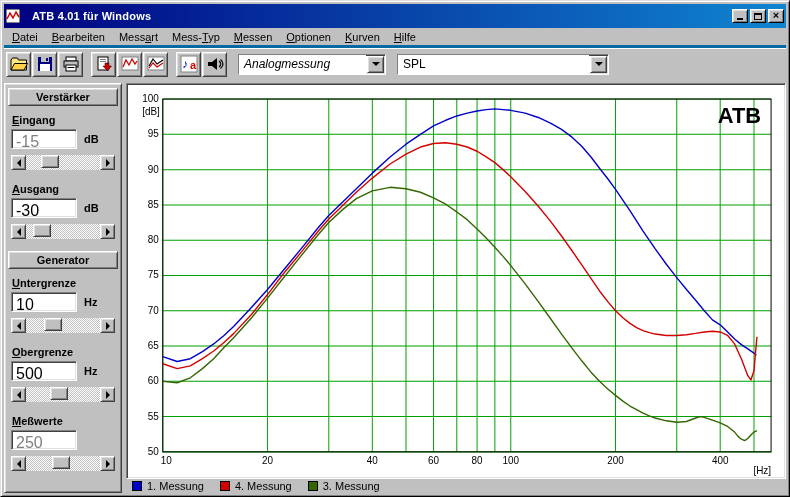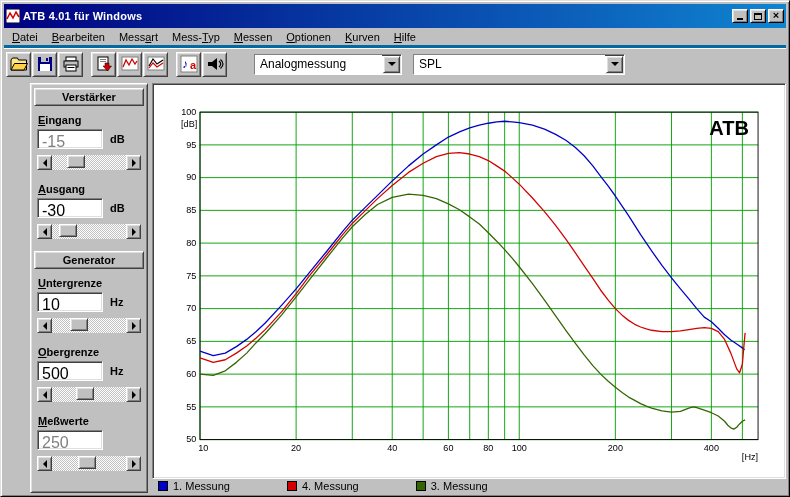--- a/index.html
+++ b/index.html
@@ -7,21 +7,21 @@
   body { font-family:"Liberation Sans", sans-serif; font-size:11px; color:#000; }
 
   .window { width:790px; height:497px; background:#c0c0c0;
     border-top:1px solid #dfdfdf; border-left:1px solid #dfdfdf;
     border-right:1px solid #000; border-bottom:1px solid #000;
     box-shadow: inset 1px 1px 0 #fff, inset -1px -1px 0 #808080;
     padding:3px; display:flex; flex-direction:column; }
 
   
   .titlebar { height:18px; flex:0 0 18px; background:linear-gradient(90deg,#000080,#1084d0);
-    display:flex; align-items:center; padding:12px 2px; gap:3px; }
+    display:flex; align-items:center; padding:12px 2px; gap:12px; }
   .title-text { color:#fff; font-weight:bold; flex:1; letter-spacing:.2px; }
   .app-icon { width:14px; height:14px; display:inline-flex; }
   .tb-btns { display:flex; gap:2px; }
   .tb-btn { width:16px; height:14px; background:#c0c0c0; position:relative; cursor:pointer;
     border:1px solid; border-color:#fff #000 #000 #fff;
     box-shadow: inset 1px 1px 0 #dfdfdf, inset -1px -1px 0 #808080;
     display:flex; align-items:center; justify-content:center; padding:0; font-size:9px; line-height:1; }
   .glyph-min { width:6px; height:2px; background:#000; margin-top:6px; }
   .glyph-max { width:8px; height:7px; border:1px solid #000; border-top-width:2px; }
   .glyph-close { font-weight:bold; font-size:11px; margin-top:-1px; }
@@ -35,37 +35,37 @@
   .toolbar { height:31px; flex:0 0 31px; display:flex; align-items:center; gap:1px;
     padding:2px 2px; border-top:1px solid #fff; }
   .tool-btn { width:25px; height:25px; background:#c0c0c0;
     border:1px solid; border-color:#fff #404040 #404040 #fff;
     box-shadow: inset 1px 1px 0 #dfdfdf, inset -1px -1px 0 #808080;
     display:flex; align-items:center; justify-content:center; padding:0; cursor:pointer; }
   .tool-gap { width:6px; }
   .combo { height:21px; background:#fff; display:flex; align-items:stretch;
     border:1px solid; border-color:#808080 #fff #fff #808080;
     box-shadow: inset 1px 1px 0 #404040, inset -1px -1px 0 #dfdfdf; cursor:pointer; }
-  .combo-mode { width:148px; margin-left:26px; }
+  .combo-mode { width:148px; margin-left:10px;font-style:italic; }
   .combo-type { width:212px; margin-left:10px; }
   .combo-text { flex:1; display:flex; align-items:center; padding-left:5px; font-size:12px; background:#fff; }
   .combo-btn { width:17px; margin:1px; background:#c0c0c0;
     border:1px solid; border-color:#fff #404040 #404040 #fff;
     box-shadow: inset 1px 1px 0 #dfdfdf, inset -1px -1px 0 #808080;
     display:flex; align-items:center; justify-content:center; }
   .arrow-down { width:0; height:0; border:4px solid transparent; border-top:4px solid #000; border-bottom:none; }
 
   
   .main { flex:1; display:flex; gap:4px; padding-top:4px; min-height:0; }
 
   
   .sidebar { width:118px; flex:0 0 118px; background:#c0c0c0;
     border:1px solid; border-color:#fff #404040 #404040 #fff;
     box-shadow: inset 1px 1px 0 #dfdfdf, inset -1px -1px 0 #808080;
-    padding:3px 2px; display:flex; flex-direction:column;margin-left:26px; }
+    padding:3px 2px; display:flex; flex-direction:column; }
   .group-header { height:18px; margin:1px 1px 6px; font-weight:bold; text-align:center;
     display:flex; align-items:center; justify-content:center; background:#c0c0c0;
     border:1px solid; border-color:#fff #404040 #404040 #fff;
     box-shadow: inset 1px 1px 0 #dfdfdf, inset -1px -1px 0 #808080; }
   .field { padding:0 4px; margin-bottom:11px; }
   .field-label { font-weight:bold; margin:2px 0 3px 1px; }
   .field-row { display:flex; align-items:center; gap:7px; }
   .textbox { width:66px; height:20px; background:#fff; font-size:16px; padding:3px 4px; overflow:hidden;
     border:1px solid; border-color:#808080 #fff #fff #808080;
     box-shadow: inset 1px 1px 0 #404040, inset -1px -1px 0 #dfdfdf; cursor:text; }
@@ -81,24 +81,24 @@
   .scroll-track { flex:1; position:relative; cursor:pointer;
     background:conic-gradient(#fff 25%, #c0c0c0 0 50%, #fff 0 75%, #c0c0c0 0); background-size:2px 2px; }
   .scroll-thumb { position:absolute; top:0; width:18px; height:13px; background:#c0c0c0; cursor:grab;
     border:1px solid; border-color:#fff #404040 #404040 #fff;
     box-shadow: inset 1px 1px 0 #dfdfdf, inset -1px -1px 0 #808080; }
 
   
   .rightcol { flex:1; display:flex; flex-direction:column; min-width:0; }
   .chart-panel { height:396px; flex:0 0 396px; background:#fff;
     border:1px solid; border-color:#808080 #fff #fff #808080;
-    box-shadow: inset 1px 1px 0 #404040, inset -1px -1px 0 #dfdfdf; padding:16px; }
+    box-shadow: inset 1px 1px 0 #404040, inset -1px -1px 0 #dfdfdf; padding:2px; }
   .chart-panel svg { width:100%; height:100%; display:block; }
   svg text { font-family:"Liberation Sans", sans-serif; }
-  .legend { flex:1; display:flex; align-items:center; gap:57px; padding-left:6px; }
+  .legend { flex:1; display:flex; align-items:center; gap:16px; padding-left:6px; }
   .legend-item { display:flex; align-items:center; gap:5px; }
   .legend-swatch { width:10px; height:10px; border:1px solid #000; display:inline-block; }
 </style>
 </head>
 <body>
 
 <div class="window">
 
   <div class="titlebar">
     <span class="app-icon">

